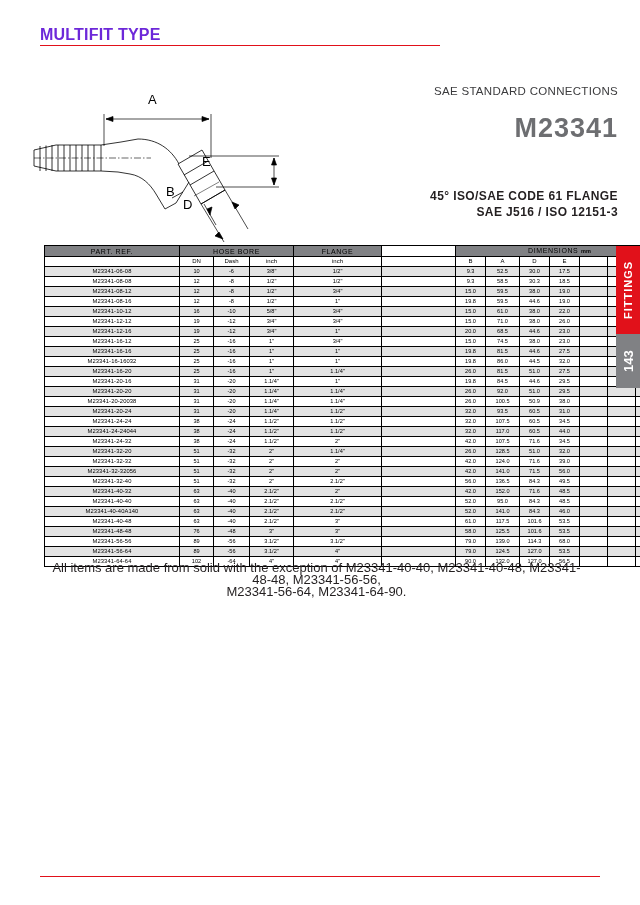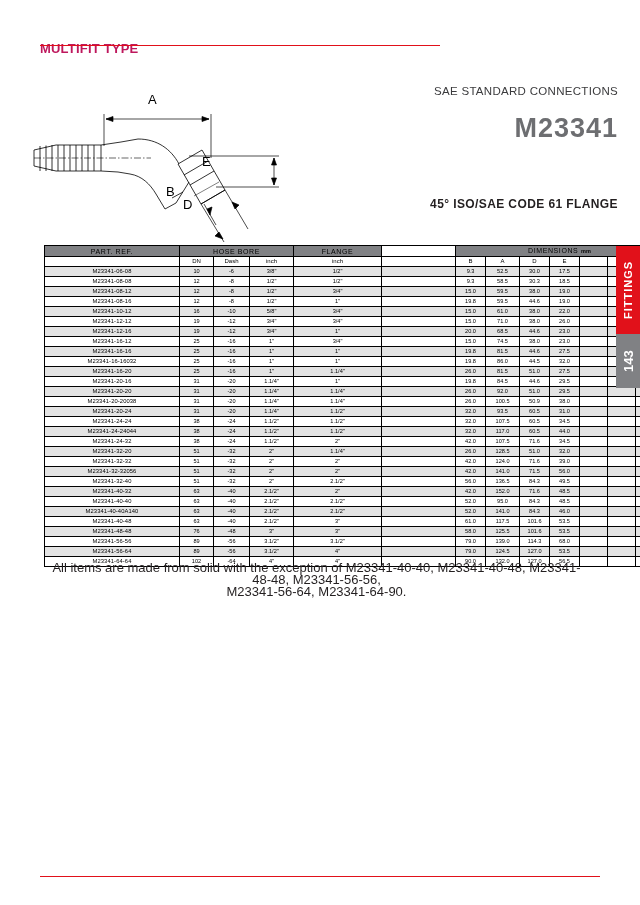--- a/index.html
+++ b/index.html
@@ -20,24 +20,24 @@
   .header {
     position: absolute;
     top: 24px;
     left: 40px;
     width: 560px;
     height: 48px;
   }
   .header-title {
     position: absolute;
     left: 0;
-    top: 17px;
-    font-size: 13px;
+    top: 2px;
+    font-size: 16px;
     font-weight: bold;
-    color: #be185d;
+    color: #6d28d9;
     letter-spacing: 0.2px;
     white-space: nowrap;
   }
   .header-rule {
     position: absolute;
     left: 0;
     top: 21px;
     width: 400px;
     height: 1px;
     background: #e1111a;
@@ -113,21 +113,20 @@
     position: absolute;
     right: 22px;
     top: 188px;
     font-size: 12px;
     font-weight: bold;
     color: #231f20;
     text-align: right;
     line-height: 16px;
     letter-spacing: 0.4px;
     white-space: nowrap;
-    margin-top: 8px;
   }
 
   
   .drawing {
     position: absolute;
     left: 26px;
     top: 92px;
     width: 270px;
     height: 150px;
   }
@@ -267,20 +266,21 @@
 <div class="header">
   <div class="header-title">MULTIFIT TYPE</div>
   <div class="header-rule"></div>
 
 </div>
 
 <div class="sae-std">SAE STANDARD CONNECTIONS</div>
 <div class="product-code">M23341</div>
 <div class="flange-desc">
   <div>45° ISO/SAE CODE 61 FLANGE</div>
+  <div>SAE J516 / ISO 12151-3</div>
 </div>
 
 <div class="drawing">
   <svg width="270" height="150" viewBox="0 0 270 150">
     <g fill="none" stroke="#000" stroke-width="0.8">
 
       <path d="M8,58 L8,74 L30,79 L75,79 L75,53 L30,53 Z" fill="#ffffff"></path>
       <line x1="14" y1="54" x2="14" y2="79"></line>
       <line x1="20" y1="53.5" x2="20" y2="79"></line>
       <line x1="26" y1="53" x2="26" y2="79"></line>

